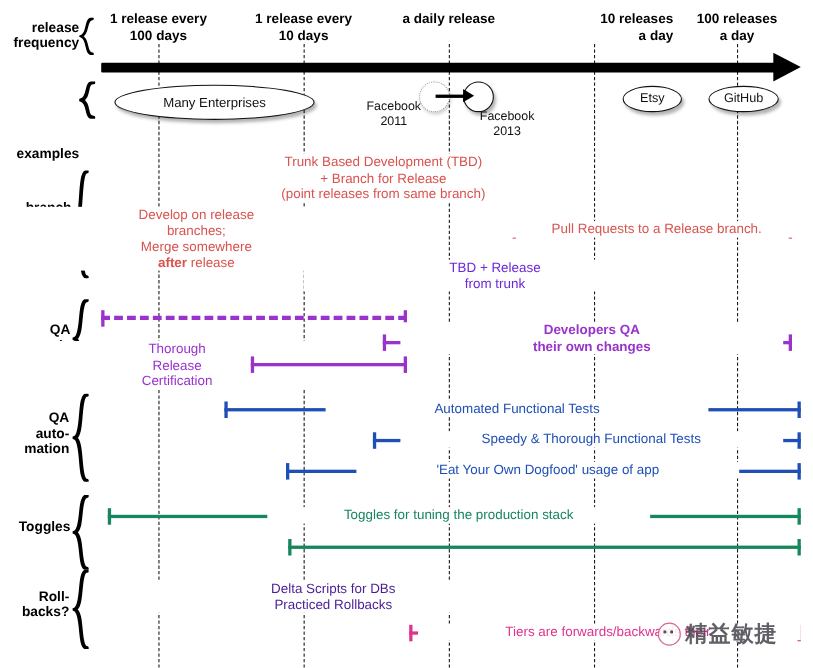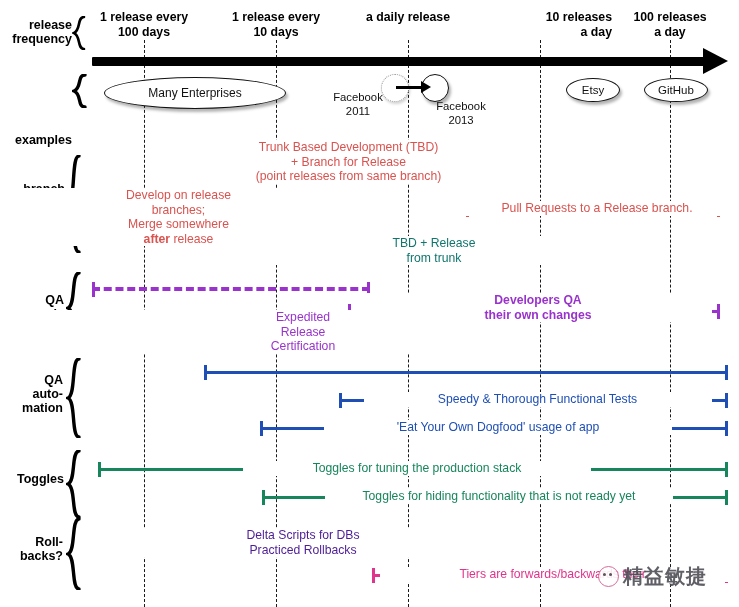--- a/index.html
+++ b/index.html
@@ -133,21 +133,21 @@
       <div class="line" style="background: rgb(217, 83, 79);"></div>
       <div class="cap l" style="background: rgb(217, 83, 79);"></div>
       <div class="cap r" style="background: rgb(217, 83, 79);"></div>
     </div>
     <div class="barlabel" style="left: 423px; top: 201px; width: 340px; color: rgb(217, 83, 79);">Pull Requests to a Release branch.</div>
     <div class="bar" style="left: 371px; top: 249px; width: 134px; color: rgb(217, 83, 79);">
       <div class="line" style="background: rgb(217, 83, 79);"></div>
       <div class="cap l" style="background: rgb(217, 83, 79);"></div>
       <div class="cap r" style="background: rgb(217, 83, 79);"></div>
     </div>
-    <div class="barlabel multi" style="left: 260px; top: 236px; width: 340px; color: #0f766e;">TBD + Release<br>from trunk</div>
+    <div class="barlabel multi" style="left: 276px; top: 236px; width: 340px; color: #6d28d9;">TBD + Release<br>from trunk</div>
     <div class="bar dashed" style="left: 92px; top: 288px; width: 278px; color: rgb(153, 51, 204);">
       <div class="line" style="background: none;"></div>
       <div class="cap l" style="background: rgb(153, 51, 204);"></div>
       <div class="cap r" style="background: rgb(153, 51, 204);"></div>
     </div>
     <div class="bar" style="left: 348px; top: 310px; width: 372px; color: rgb(153, 51, 204);">
       <div class="line" style="background: rgb(153, 51, 204);"></div>
       <div class="cap l" style="background: rgb(153, 51, 204);"></div>
       <div class="cap r" style="background: rgb(153, 51, 204);"></div>
     </div>
@@ -156,26 +156,26 @@
       <div class="line" style="background: rgb(153, 51, 204);"></div>
       <div class="cap l" style="background: rgb(153, 51, 204);"></div>
       <div class="cap r" style="background: rgb(153, 51, 204);"></div>
     </div>
     <div class="barlabel multi" style="left: -13px; top: 310px; width: 340px; color: rgb(153, 51, 204);">Thorough<br>Release<br>Certification</div>
     <div class="bar" style="left: 228px; top: 330px; width: 142px; color: rgb(153, 51, 204);">
       <div class="line" style="background: rgb(153, 51, 204);"></div>
       <div class="cap l" style="background: rgb(153, 51, 204);"></div>
       <div class="cap r" style="background: rgb(153, 51, 204);"></div>
     </div>
-    <div class="barlabel multi" style="left: 129px; top: 310px; width: 340px; color: rgb(153, 51, 204);">Expedited<br>Release<br>Certification</div>
     <div class="bar" style="left: 204px; top: 371px; width: 524px; color: rgb(31, 79, 181);">
       <div class="line" style="background: rgb(31, 79, 181);"></div>
       <div class="cap l" style="background: rgb(31, 79, 181);"></div>
       <div class="cap r" style="background: rgb(31, 79, 181);"></div>
     </div>
+    <div class="barlabel" style="left: 296px; top: 364px; width: 340px; color: rgb(31, 79, 181);">Automated Functional Tests</div>
     <div class="bar" style="left: 339px; top: 399px; width: 389px; color: rgb(31, 79, 181);">
       <div class="line" style="background: rgb(31, 79, 181);"></div>
       <div class="cap l" style="background: rgb(31, 79, 181);"></div>
       <div class="cap r" style="background: rgb(31, 79, 181);"></div>
     </div>
     <div class="barlabel" style="left: 363.5px; top: 392px; width: 340px; color: rgb(31, 79, 181);">Speedy &amp; Thorough Functional Tests</div>
     <div class="bar" style="left: 260px; top: 427px; width: 468px; color: rgb(31, 79, 181);">
       <div class="line" style="background: rgb(31, 79, 181);"></div>
       <div class="cap l" style="background: rgb(31, 79, 181);"></div>
       <div class="cap r" style="background: rgb(31, 79, 181);"></div>
@@ -185,21 +185,20 @@
       <div class="line" style="background: rgb(23, 134, 92);"></div>
       <div class="cap l" style="background: rgb(23, 134, 92);"></div>
       <div class="cap r" style="background: rgb(23, 134, 92);"></div>
     </div>
     <div class="barlabel" style="left: 243px; top: 461px; width: 340px; color: rgb(23, 134, 92);">Toggles for tuning the production stack</div>
     <div class="bar" style="left: 262px; top: 496px; width: 466px; color: rgb(23, 134, 92);">
       <div class="line" style="background: rgb(23, 134, 92);"></div>
       <div class="cap l" style="background: rgb(23, 134, 92);"></div>
       <div class="cap r" style="background: rgb(23, 134, 92);"></div>
     </div>
-    <div class="barlabel" style="left: 325px; top: 489px; width: 340px; color: rgb(23, 134, 92);">Toggles for hiding functionality that is not ready yet</div>
     <div class="bar" style="left: 196px; top: 544px; width: 206px; color: rgb(224, 52, 140);">
       <div class="line" style="background: rgb(224, 52, 140);"></div>
       <div class="cap l" style="background: rgb(224, 52, 140);"></div>
       <div class="cap r" style="background: rgb(224, 52, 140);"></div>
     </div>
     <div class="barlabel multi" style="left: 129px; top: 528px; width: 340px; color: #4c1d95;">Delta Scripts for DBs<br>Practiced Rollbacks</div>
     <div class="bar" style="left: 372px; top: 574px; width: 356px; color: rgb(224, 52, 140);">
       <div class="line" style="background: rgb(224, 52, 140);"></div>
       <div class="cap l" style="background: rgb(224, 52, 140);"></div>
       <div class="cap r" style="background: rgb(224, 52, 140);"></div>

